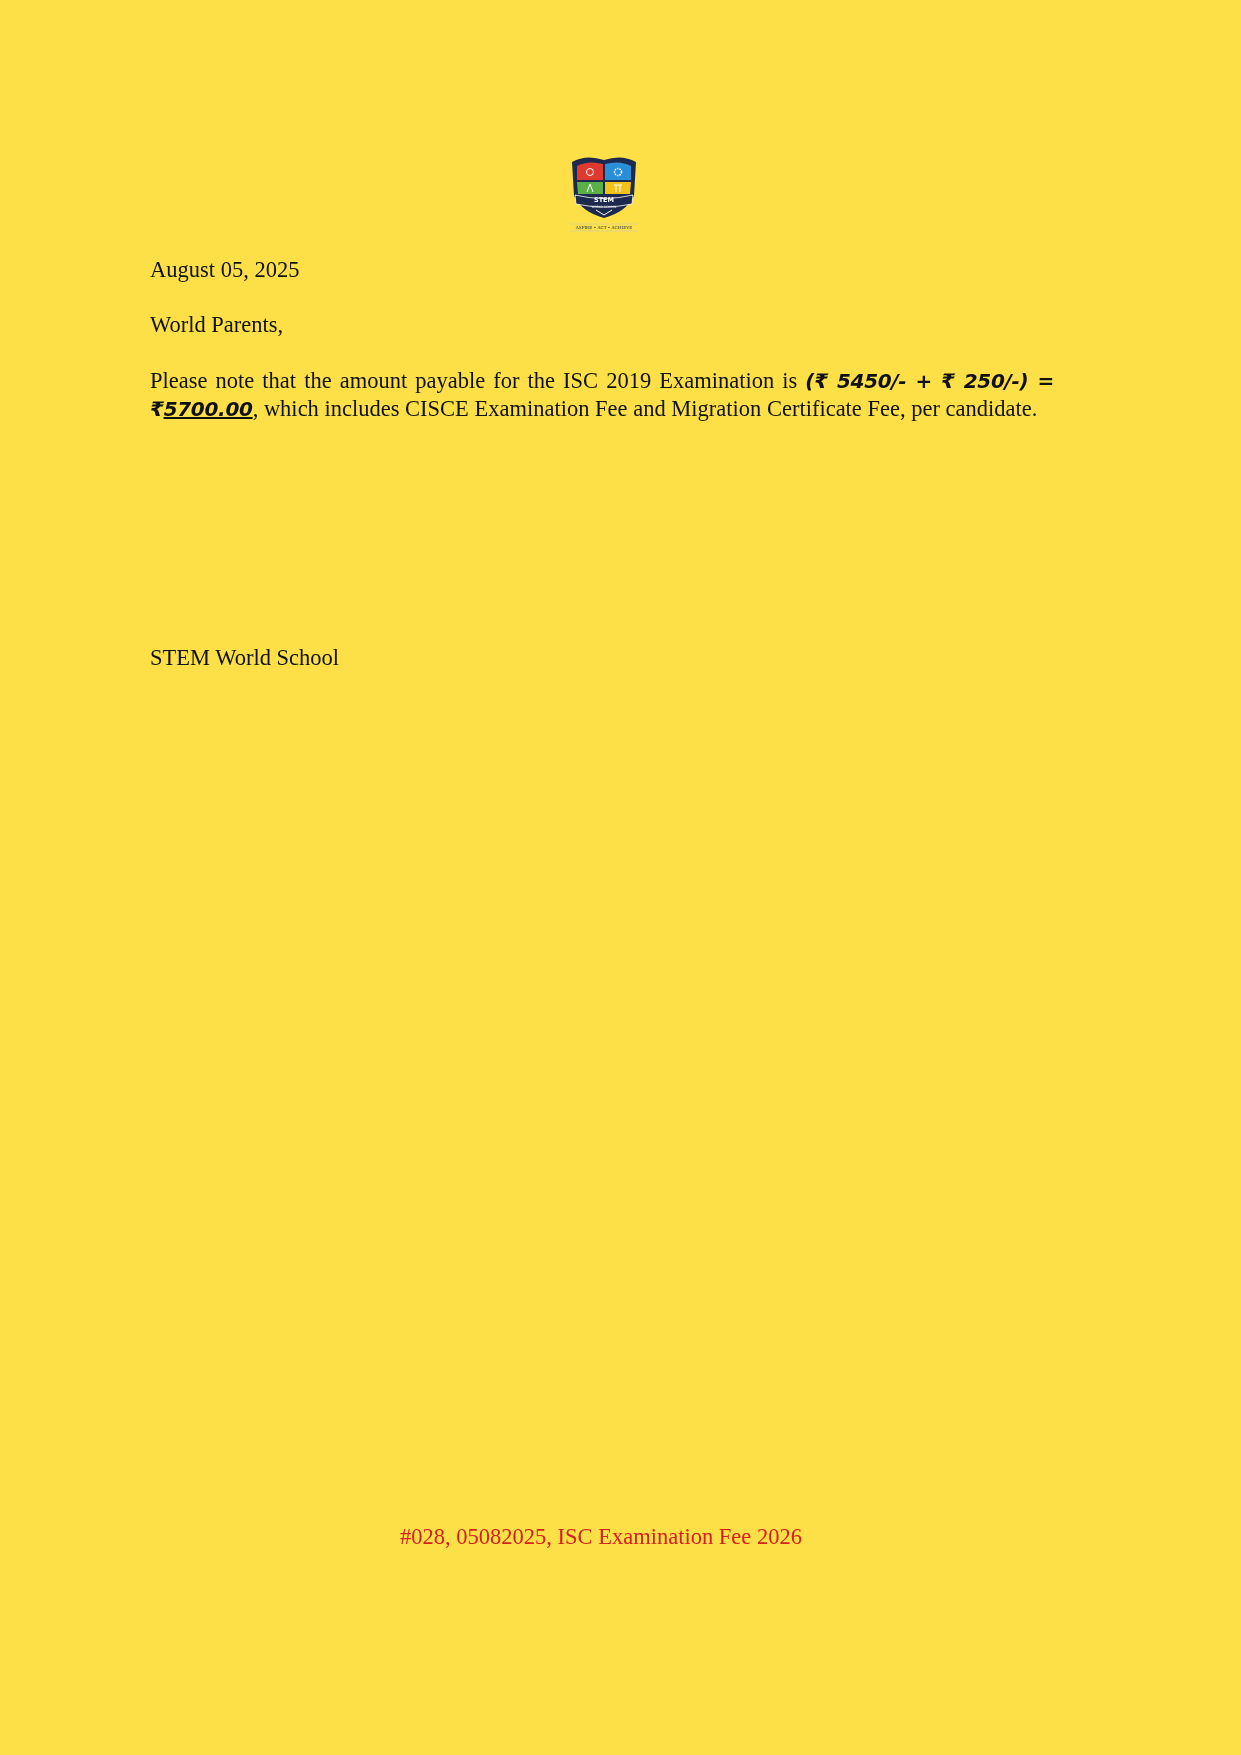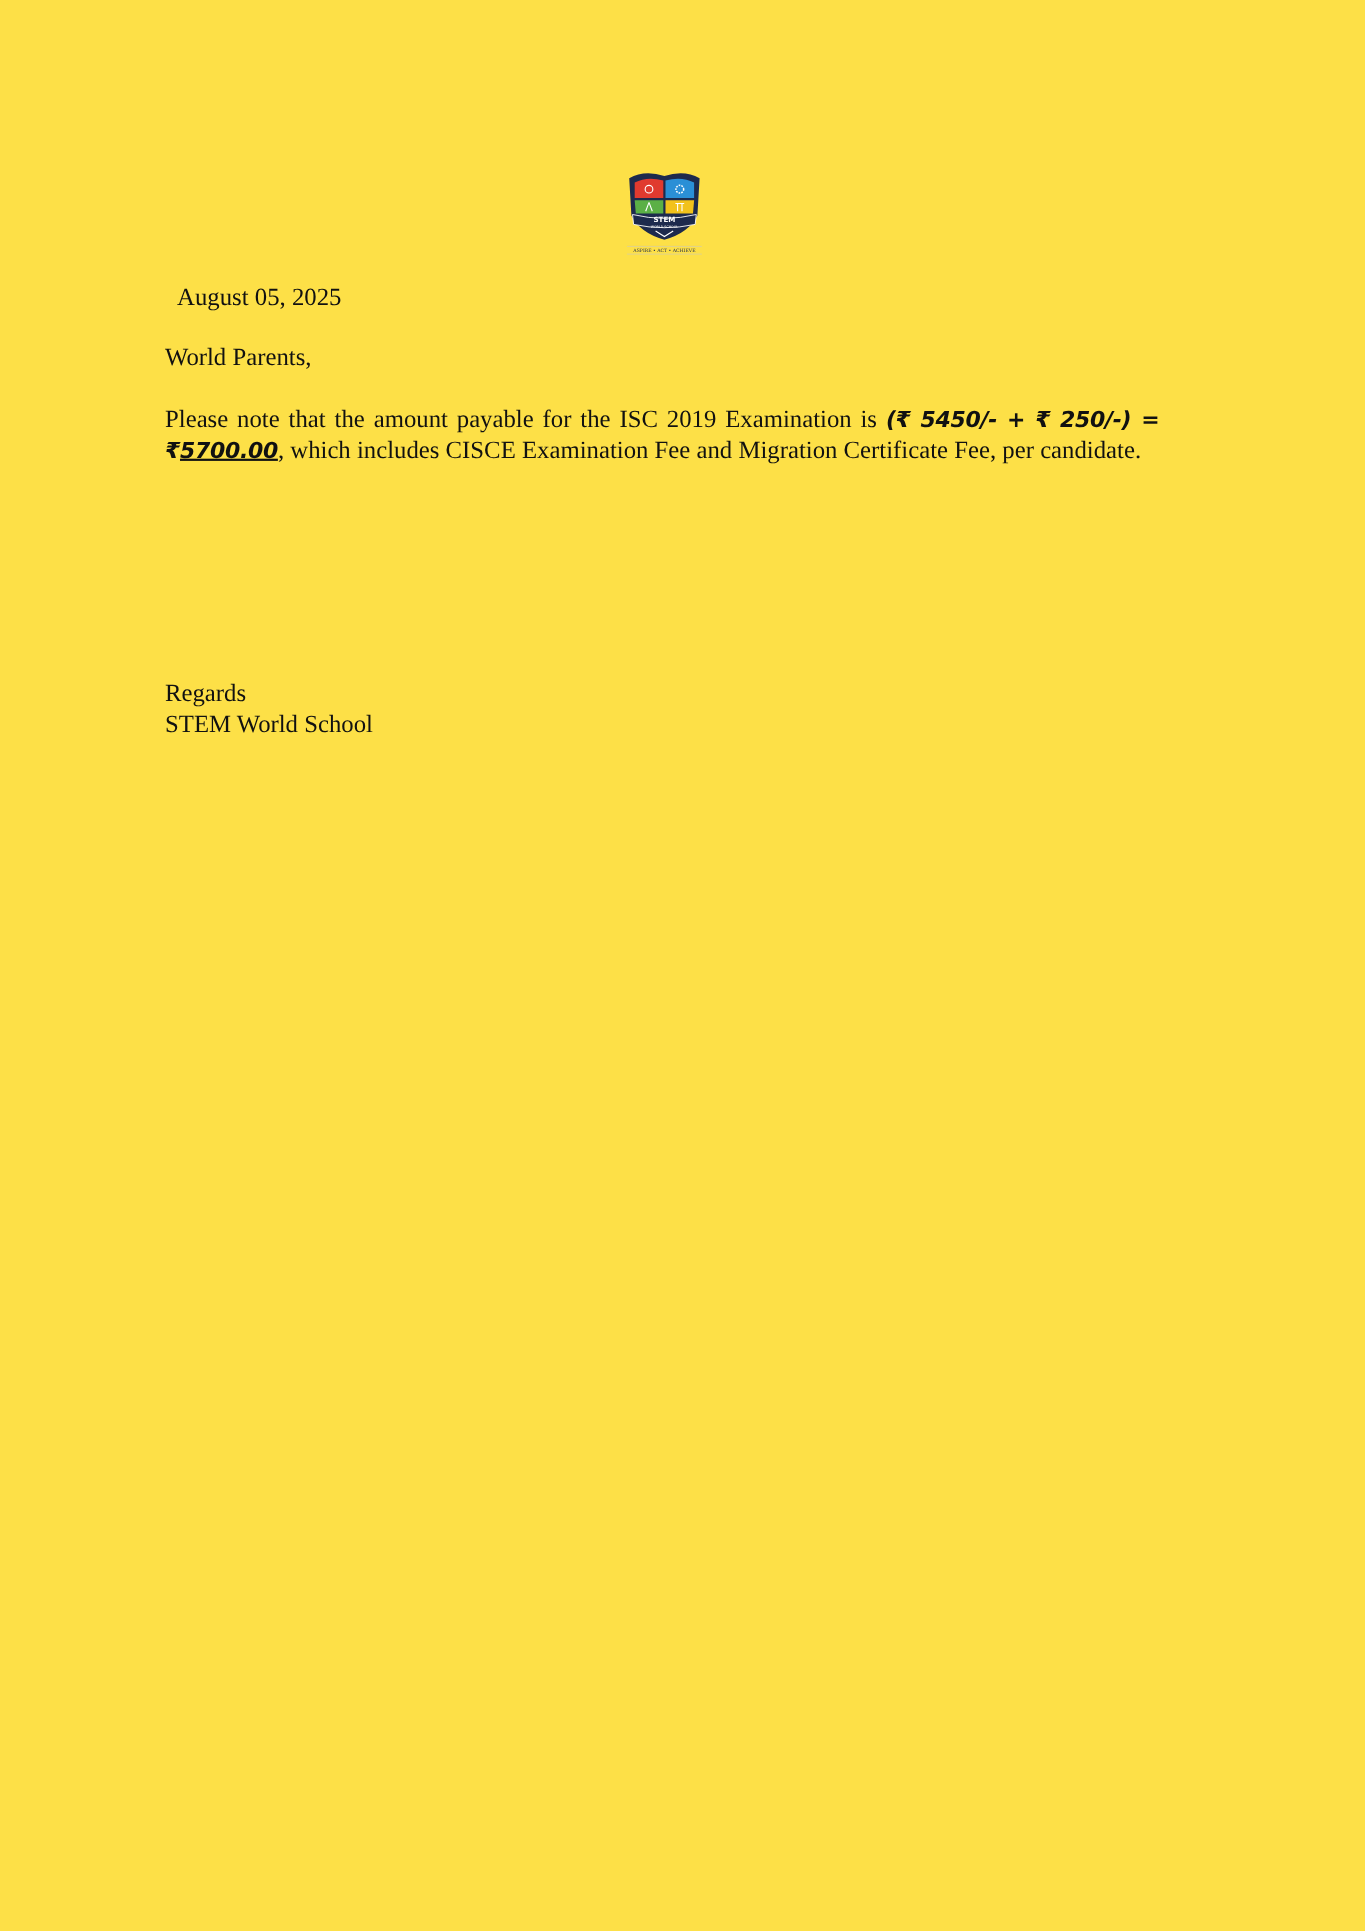--- a/index.html
+++ b/index.html
@@ -31,21 +31,21 @@
     .logo-wrap svg { display: block; }
     .text-block {
       position: absolute;
       left: 150px;
       width: 904px;
       font-family: "Liberation Serif", "DejaVu Serif", serif;
       font-size: 22.5px;
       line-height: 28px;
       color: #111;
     }
-    .date { top: 256px; margin-left: 11px; }
+    .date { top: 256px; }
     .salutation { top: 311px; }
     .para1 { top: 367px; text-align: justify; }
     .para2 { top: 478px; text-align: justify; }
     .closing { top: 616px; }
     .sig { top: 644px; }
     .emph {
       font-family: "DejaVu Sans", "Liberation Sans", sans-serif;
       font-weight: bold;
       font-style: italic;
       font-size: 20px;
@@ -102,17 +102,17 @@
     </svg>
   </div>
 
   <div class="text-block date">August 05, 2025</div>
 
   <div class="text-block salutation">World Parents,</div>
 
   <div class="text-block para1"><span>Please note that the amount payable for the ISC 2019 Examination is </span><span class="emph">(₹ 5450/- + ₹ 250/-) = ₹</span><span class="emph u">5700.00</span><span>, which includes CISCE Examination Fee and Migration Certificate Fee, per candidate.</span></div>
 
 
-  <div class="text-block closing">Regards</div>
   <div class="text-block sig">STEM World School</div>
 
+  <div class="footer-ref">#028, 05082025, ISC Examination Fee 2026</div>
 
 </div>
 
 </body></html>

